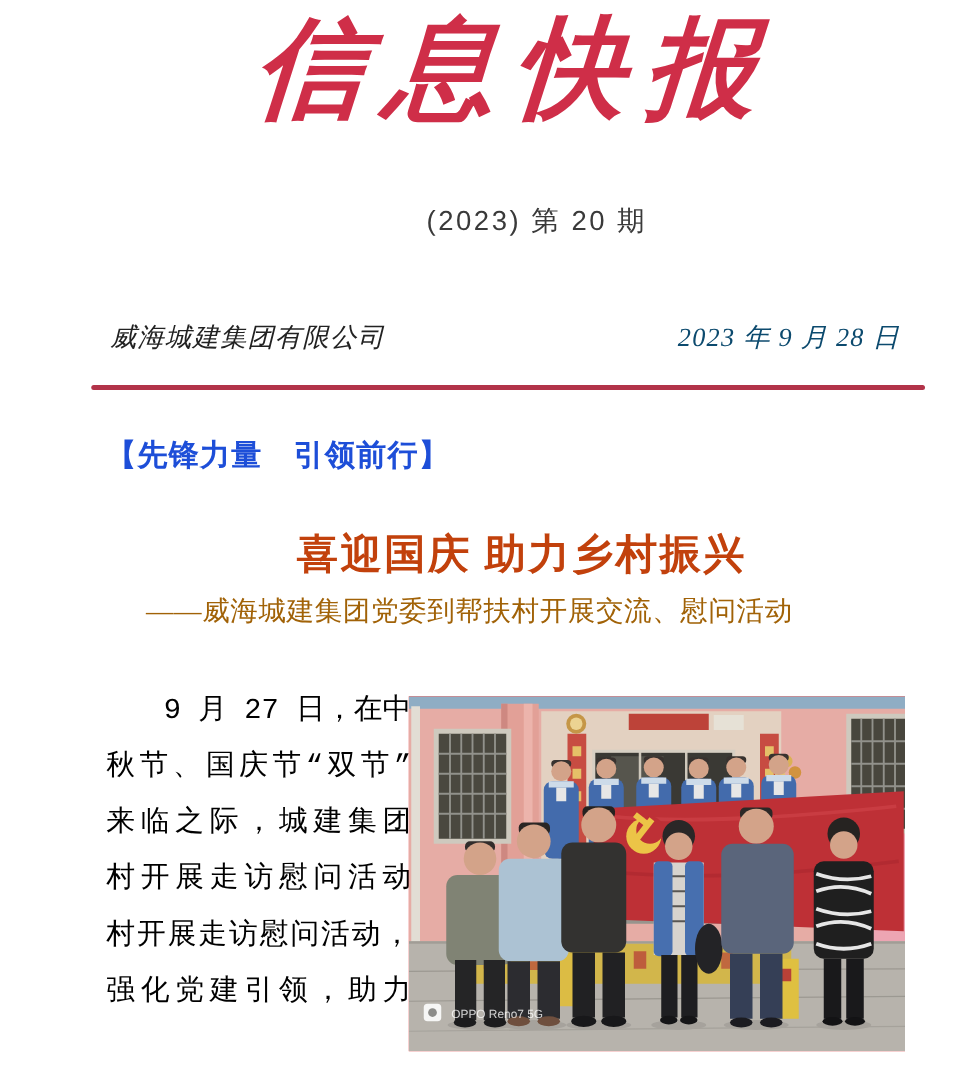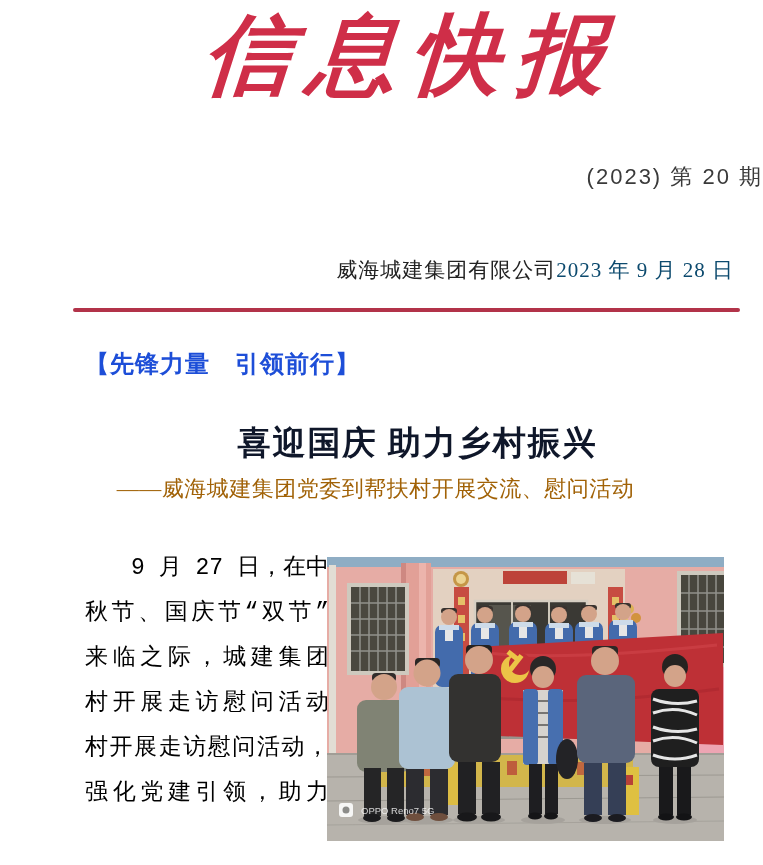--- a/index.html
+++ b/index.html
@@ -10,44 +10,44 @@
   
   .masthead{
     position:absolute;top:-10px;left:0;right:0;box-sizing:border-box;
     padding-left:62px;text-align:center;
     font-family:"DejaVu Serif",serif;font-weight:bold;font-style:italic;
     font-size:88px;line-height:128px;letter-spacing:16px;
     color:var(--red1,#cf2e48);transform:skewX(-4deg);white-space:nowrap;
   }
   .issue{
     position:absolute;top:162px;left:0;right:0;box-sizing:border-box;
-    padding-left:96px;text-align:right;
+    padding-left:96px;text-align:center;
     font-family:"Liberation Sans",sans-serif;font-size:22px;color:#3a3a3a;
     letter-spacing:2px;
   }
   .meta-row{
-    position:absolute;top:256px;left:88px;right:29px;
-    display:flex;justify-content:flex-end;align-items:baseline;
+    position:absolute;top:256px;left:88px;right:43px;
+    display:flex;justify-content:space-between;align-items:baseline;font-style:italic;
   }
   .company{font-family:"Liberation Sans",sans-serif;font-size:21px;color:#222;letter-spacing:1px;}
   .date{font-family:"Liberation Serif",serif;font-size:21px;color:#0c4a6e;letter-spacing:1px;}
   .rule{
     position:absolute;top:308px;left:73px;width:667px;height:4px;
     background:var(--red2,#b23349);border-radius:2px;
   }
   .section-header{
     position:absolute;top:348px;left:85px;
     font-family:"Liberation Sans",sans-serif;font-weight:bold;
     font-size:24px;color:#1d4ed8;letter-spacing:1px;
   }
   .article-title{
     position:absolute;top:421px;left:0;right:0;margin:0;box-sizing:border-box;
     padding-left:72px;text-align:center;
     font-family:"Liberation Serif",serif;font-weight:bold;
-    font-size:33px;color:#0f172a;letter-spacing:2px;white-space:nowrap;
+    font-size:33px;color:#c2410c;letter-spacing:2px;white-space:nowrap;
   }
   .article-subtitle{
     position:absolute;top:474px;left:0;right:12px;text-align:center;
     font-family:"Liberation Serif",serif;font-size:22px;color:#a16207;
     letter-spacing:0.5px;white-space:nowrap;
   }
   .body-col{
     position:absolute;top:546px;left:85px;width:244px;
     font-family:Liberation Mono, monospace;font-size:23px;line-height:45px;
     color:#000000;

